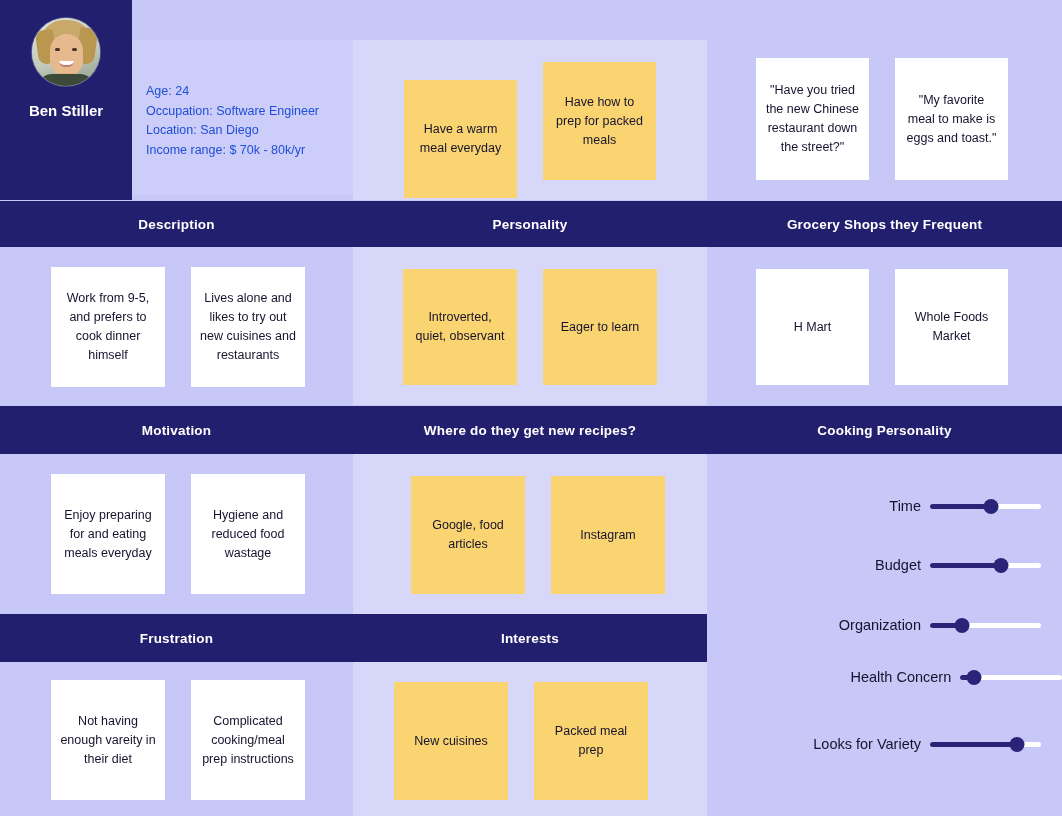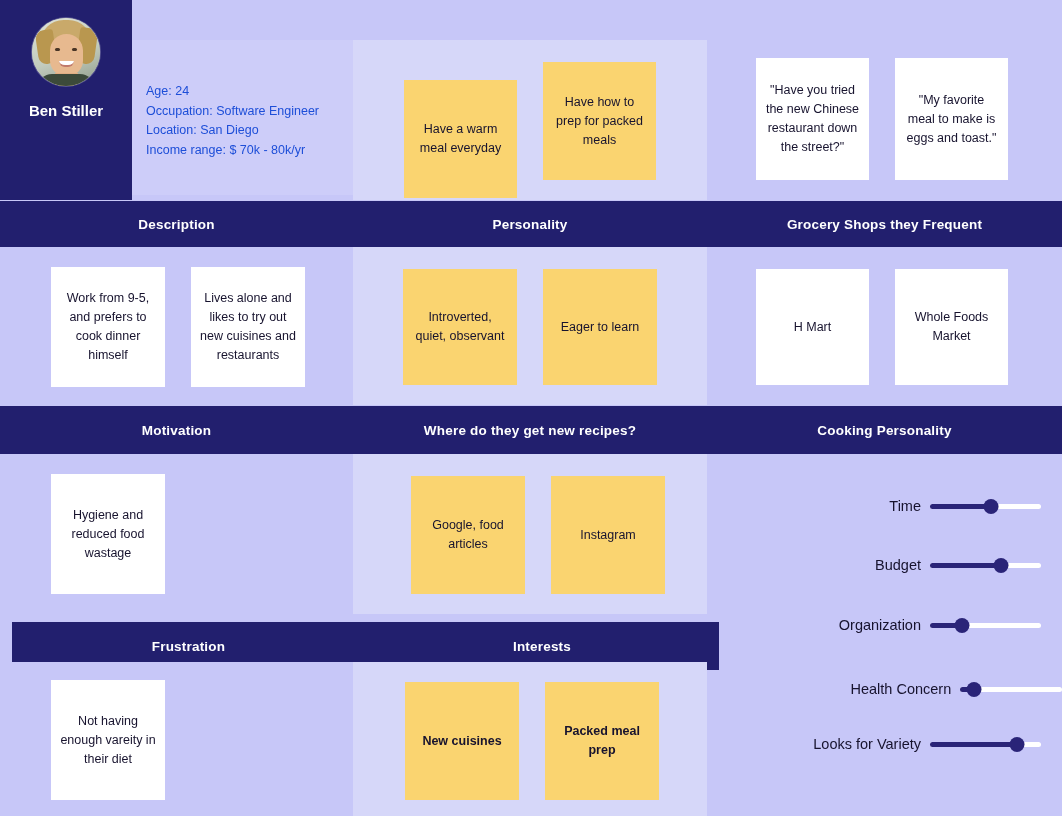--- a/index.html
+++ b/index.html
@@ -226,41 +226,43 @@
     <div class="bar-seg" style="width:353px;">Motivation</div>
     <div class="bar-seg" style="width:354px;">Where do they get new recipes?</div>
     <div class="bar-seg" style="width:355px;">Cooking Personality</div>
   </div>
 
   <div class="abs col-left" style="top:454px; height:160px;"></div>
   <div class="abs col-mid" style="top:454px; height:160px;"></div>
   <div class="abs col-right" style="top:454px; height:362px;"></div>
 
   <div class="abs cards" style="left:51px; top:474px; height:120px;">
+    <div class="card card-white" style="width:114px;height:120px;">Enjoy preparing for and eating meals everyday</div>
     <div class="card card-white" style="width:114px;height:120px;">Hygiene and reduced food wastage</div>
   </div>
 
   <div class="abs cards" style="left:403px; top:476px; height:118px;padding-left:8px;">
     <div class="card card-yellow" style="width:114px;height:118px;">Google, food articles</div>
     <div class="card card-yellow" style="width:114px;height:118px;">Instagram</div>
   </div>
 
-  <div class="abs bar" style="left:12px; top:614px; width:707px; height:48px;margin-top:8px;">
+  <div class="abs bar" style="left:0px; top:614px; width:707px; height:48px;">
     <div class="bar-seg" style="width:353px;">Frustration</div>
     <div class="bar-seg" style="width:354px;">Interests</div>
   </div>
 
   <div class="abs col-left" style="top:662px; height:154px;"></div>
   <div class="abs col-mid" style="top:662px; height:154px;"></div>
 
   <div class="abs cards" style="left:51px; top:680px; height:120px;">
     <div class="card card-white" style="width:114px;height:120px;">Not having enough vareity in their diet</div>
-  </div>
-
-  <div class="abs cards" style="left:405px; top:682px; height:118px;font-weight:bold;">
+    <div class="card card-white" style="width:114px;height:120px;">Complicated cooking/meal prep instructions</div>
+  </div>
+
+  <div class="abs cards" style="left:394px; top:682px; height:118px;">
     <div class="card card-yellow" style="width:114px;height:118px;">New cuisines</div>
     <div class="card card-yellow" style="width:114px;height:118px;">Packed meal prep</div>
   </div>
 
   <div class="abs stats">
 
     <div class="stat-row" style="top:33px;">
       <div class="stat-label">Time</div>
       <div class="slider">
         <div class="track-bg"></div>
@@ -280,21 +282,21 @@
 
     <div class="stat-row" style="top:152px;">
       <div class="stat-label">Organization</div>
       <div class="slider">
         <div class="track-bg"></div>
         <div class="track-fill" style="width: 29%;"></div>
         <div class="thumb" style="left: 29%;"></div>
       </div>
     </div>
 
-    <div class="stat-row" style="top:216px;padding-left:48px;">
+    <div class="stat-row" style="top:204px;padding-left:48px;">
       <div class="stat-label">Health Concern</div>
       <div class="slider">
         <div class="track-bg"></div>
         <div class="track-fill" style="width: 14%;"></div>
         <div class="thumb" style="left: 14%;"></div>
       </div>
     </div>
 
     <div class="stat-row" style="top:271px;">
       <div class="stat-label">Looks for Variety</div>

